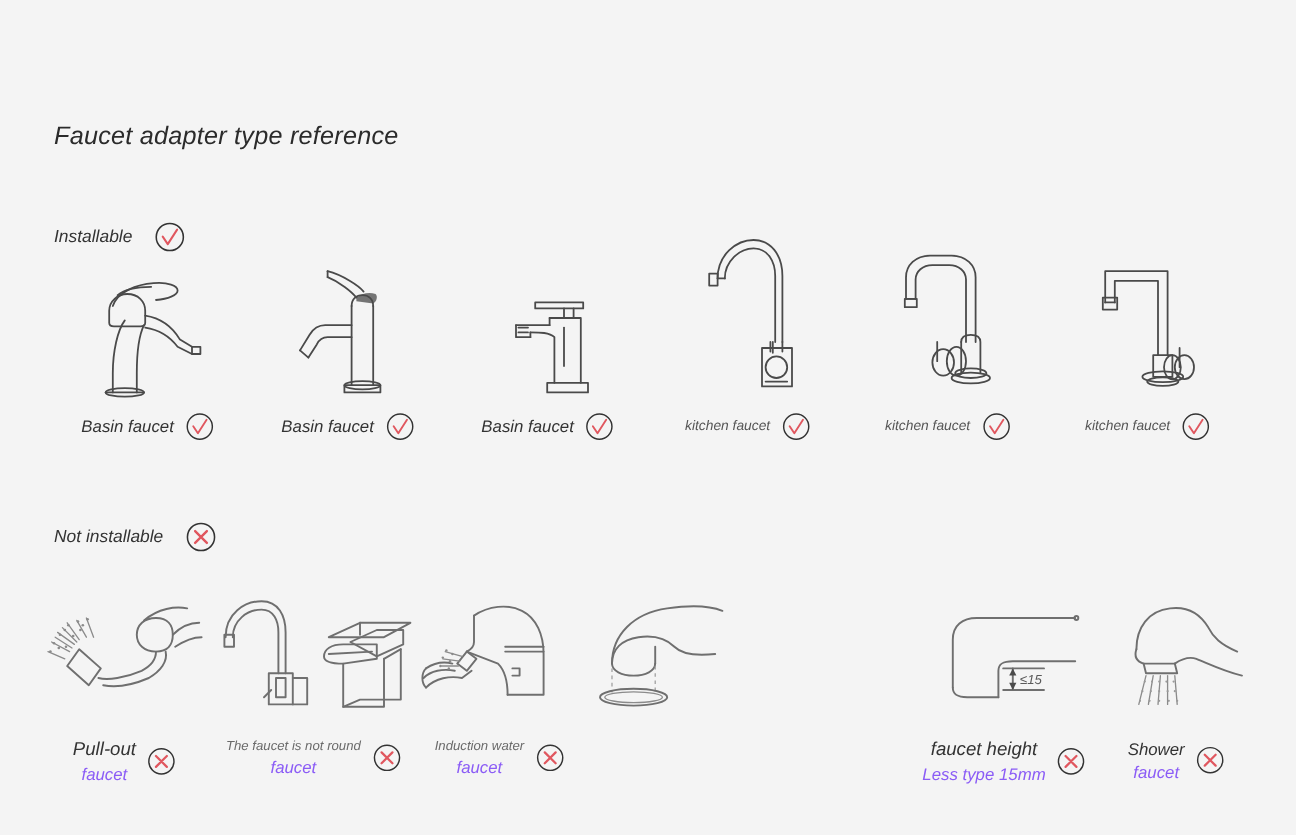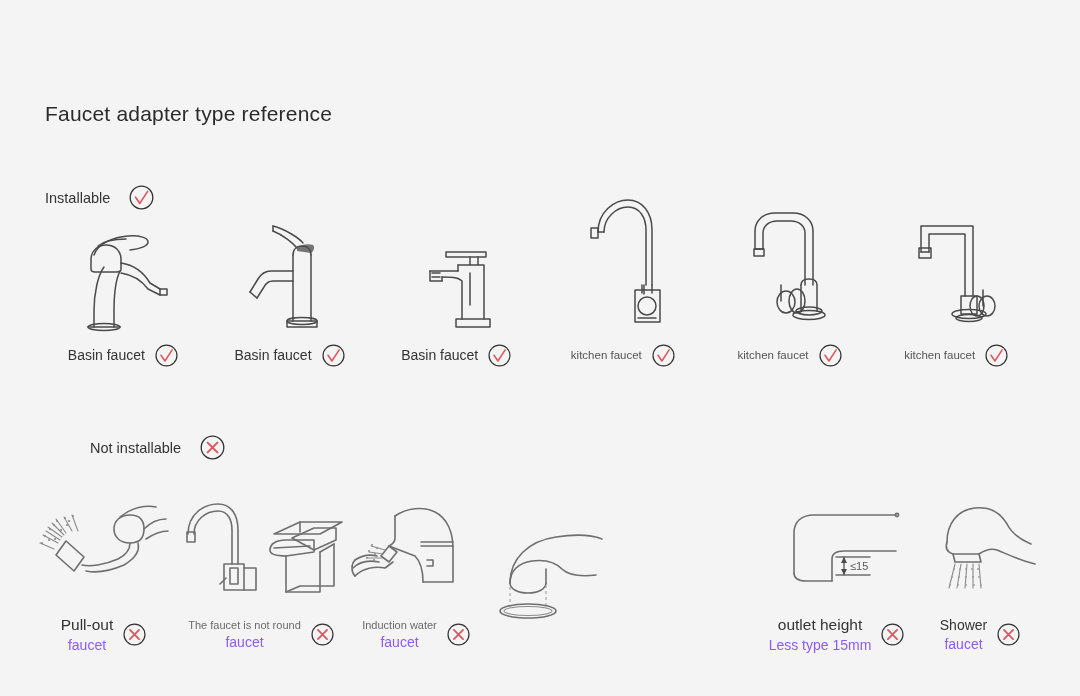--- a/index.html
+++ b/index.html
@@ -2,45 +2,45 @@
 <html><head>
 <meta charset="utf-8">
 <style>
   * { box-sizing: border-box; margin: 0; padding: 0; }
   html, body {
     width: 1080px; height: 696px;
     background: #f4f4f4;
     font-family: "Liberation Sans", sans-serif;
     overflow: hidden;
   }
-  .page { position: relative; width: 1080px; height: 696px; background: #f4f4f4; }
+  .page { position: relative; width: 1080px; height: 696px; background: #f4f4f4; font-style: italic; }
 
   .title {
     position: absolute; left: 45px; top: 102px;
     font-size: 21px; color: #2b2b2b; letter-spacing: .2px;
   }
 
   .section-head {
     position: absolute; display: flex; align-items: center; gap: 18px; text-align: center;
   }
   .section-head .sh-label { font-size: 14.5px; color: #333; }
   #sec-installable { left: 45px; top: 184px; }
-  #sec-not-installable { left: 45px; top: 434px; margin-left: 45px; }
+  #sec-not-installable { left: 45px; top: 434px; }
 
   
   .badge { position: relative; display: inline-block; }
   .badge svg { display: block; }
 
   
   .row { position: absolute; display: flex; }
   #row-installable { left: 40px; top: 200px; width: 1000px; }
   #row-not-installable { left: 34px; top: 490px; width: 1014px; }
 
   .cell {
-    display: flex; flex-direction: column; align-items: center; justify-content: center;
+    display: flex; flex-direction: column; align-items: center;
   }
   #row-installable .cell { width: 173px; }
   #row-not-installable .cell { width: 145px; }
   #row-not-installable .cell.wide { width: 182px; }
 
   .art { display: flex; align-items: flex-end; justify-content: center; }
   #row-installable .art { height: 135px; }
   #row-not-installable .art { height: 105px; }
 
   .caption {
@@ -421,21 +421,21 @@
           <path class="ln" d="M74 62 L74 80"></path>
           <path class="ln" d="M66 62 L100 62"></path>
           <path class="ln" d="M66 80 L100 80"></path>
           <path class="fillgray" d="M74 62 L71 68 L77 68 Z"></path>
           <path class="fillgray" d="M74 80 L71 74 L77 74 Z"></path>
           <text class="dimtxt" x="80" y="75">≤15</text>
         </svg>
       </div>
       <div class="caption">
         <div class="cap-texts">
-          <span class="cap-main big">outlet height</span>
+          <span class="cap-main big">faucet height</span>
           <span class="cap-sub lg">Less type 15mm</span>
         </div>
         <span class="badge">
           <svg width="25" height="25" viewBox="0 0 27 27">
             <circle cx="13.5" cy="13.5" r="11.3" fill="none" stroke="#333" stroke-width="1.3"></circle>
             <path d="M8.6 8.6 L18.4 18.4 M18.4 8.6 L8.6 18.4" fill="none" stroke="#e0575f" stroke-width="2" stroke-linecap="round"></path>
           </svg>
         </span>
       </div>
     </div>

